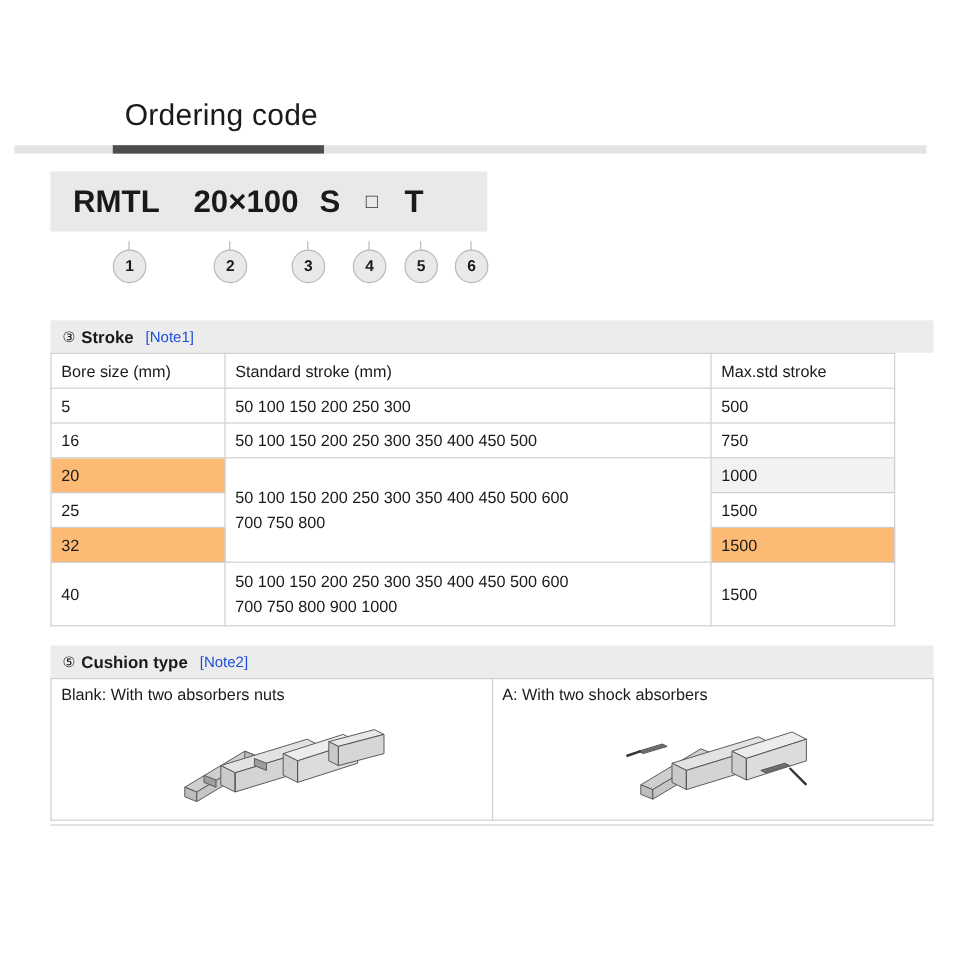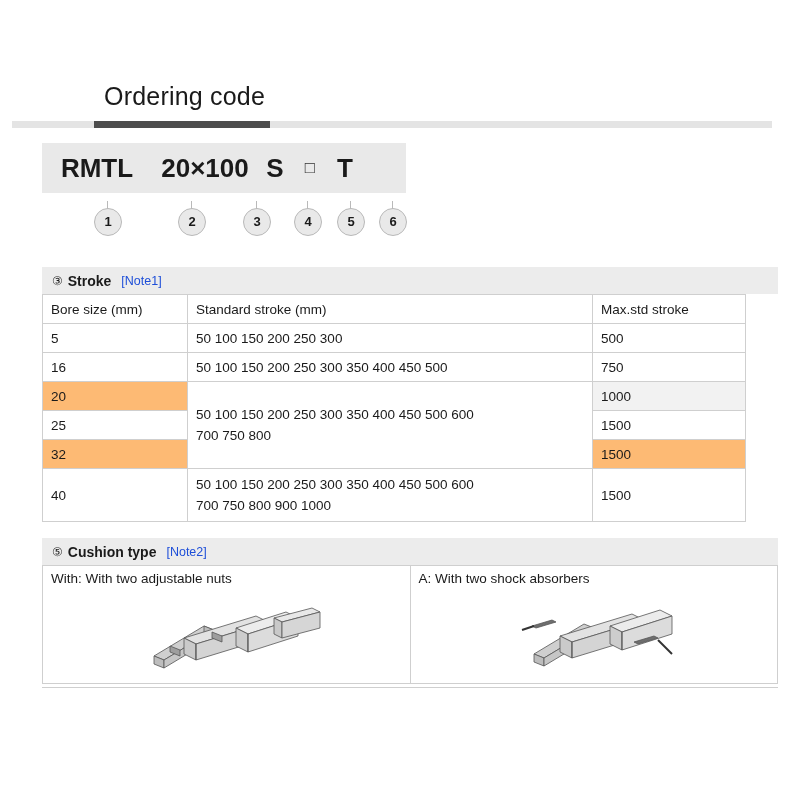--- a/index.html
+++ b/index.html
@@ -271,21 +271,21 @@
 
 <div class="section-bar" style="top:538px;">
   <span class="section-num">⑤</span>
   <span class="section-title">Cushion type</span>
   <span class="section-note">[Note2]</span>
 </div>
 
 <table class="cushion-table">
   <tbody>
       <tr>
-    <td class="half" style="border-bottom:none;">With: With two adjustable nuts</td>
+    <td class="half" style="border-bottom:none;">Blank: With two absorbers nuts</td>
     <td class="half" style="border-bottom:none;">A: With two shock absorbers</td>
   </tr>
   <tr>
     <td class="img-cell" style="border-top:none;">
       <svg class="cyl-svg" width="240" height="78" viewBox="0 0 240 78">
         <g stroke="#555" stroke-width="0.8" fill="#d8d8d8">
           <polygon points="48,58 98,28 108,32 58,62" fill="#cfcfcf"></polygon>
           <polygon points="48,58 58,62 58,70 48,66" fill="#bdbdbd"></polygon>
           <polygon points="98,28 108,32 108,40 98,36" fill="#bdbdbd"></polygon>
           <polygon points="58,62 108,32 108,40 58,70" fill="#c6c6c6"></polygon>

